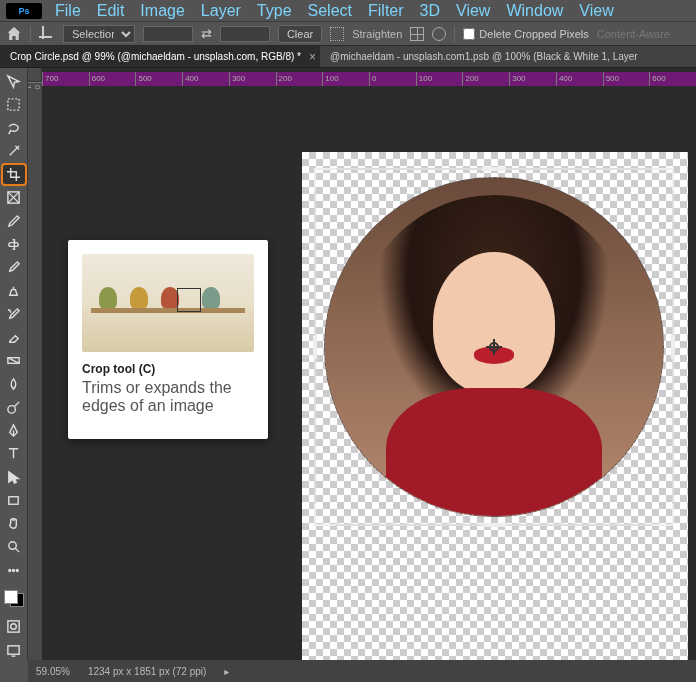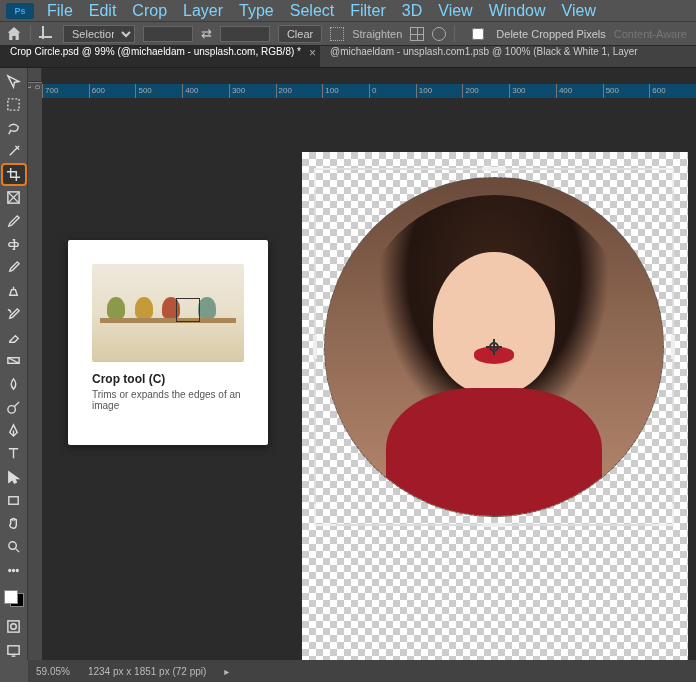--- a/index.html
+++ b/index.html
@@ -1,52 +1,52 @@
 <!DOCTYPE html>
 <html><head>
 <meta charset="utf-8">
 <style>
   * { box-sizing: border-box; margin: 0; padding: 0; }
   body { font-family: -apple-system, "Segoe UI", Arial, sans-serif; background:#535353; width:696px; height:682px; overflow:hidden; color:#ccc; font-size:11px; user-select:none; }
   .menubar { height:22px; background:#535353; display:flex; align-items:center; padding:0 6px; gap:2px; border-bottom:1px solid #3a3a3a; }
-  .menubar .logo { width:28px; height:16px; background:#0c4a6e; color:#31a8ff; font-weight:bold; font-size:9px; display:flex; align-items:center; justify-content:center; border-radius:2px; margin-right:4px;}
+  .menubar .logo { width:36px; height:16px; background:#000000; color:#31a8ff; font-weight:bold; font-size:9px; display:flex; align-items:center; justify-content:center; border-radius:2px; margin-right:4px;}
   .menubar .menu-item { padding:2px 7px; font-size:16px; color:#7dd3fc; }
   .optbar { height:24px; background:#535353; display:flex; align-items:center; padding:0 6px; gap:8px; border-bottom:1px solid #282828;}
   .optbar .home{ width:16px;height:16px; background:#ccc; clip-path: polygon(50% 10%, 90% 45%, 80% 45%, 80% 90%, 60% 90%, 60% 65%, 40% 65%, 40% 90%, 20% 90%, 20% 45%, 10% 45%); }
   .optbar .cropico { width:16px;height:16px; position:relative;}
   .optbar .cropico::before,.optbar .cropico::after{content:"";position:absolute;background:#ccc;}
   .optbar .cropico::before{left:3px;top:0;width:2px;height:13px;}
   .optbar .cropico::after{left:0;top:10px;width:13px;height:2px;}
   .optbar select{ background:#3f3f3f; border:1px solid #666; color:#ccc; font-size:11px; padding:1px 4px; width:72px;}
   .optbar input.num{ width:50px; background:#3f3f3f; border:1px solid #666; color:#ccc; font-size:11px; padding:1px 3px;}
   .optbar .swap{ font-size:13px; color:#ccc;}
   .optbar .btn{ background:#424242; border:1px solid #666; padding:2px 8px; color:#ccc; font-size:11px; border-radius:2px;}
   .optbar .lbl{ color:#bbb; font-size:11px;}
-  .optbar .chk{ display:flex; align-items:center; gap:12px;margin-left:9px;}
+  .optbar .chk{ display:flex; align-items:center; gap:4px;}
   .optbar .chk input{width:12px;height:12px;}
   .optbar .disabled{color:#777;}
   .optbar .grid-ico, .optbar .gear-ico { width:14px;height:14px; border:1px solid #aaa; position:relative;}
   .optbar .grid-ico::before{content:"";position:absolute;left:50%;top:0;width:1px;height:100%;background:#aaa;}
   .optbar .grid-ico::after{content:"";position:absolute;top:50%;left:0;height:1px;width:100%;background:#aaa;}
   .optbar .gear-ico{border-radius:50%;}
   .optbar .straighten-ico{width:14px;height:14px;border:1px dotted #aaa;}
   .tabbar { height:22px; background:#424242; display:flex; align-items:stretch; border-bottom:1px solid #1e1e1e;}
-  .tabbar .tab { display:flex; align-items:flex-start; padding:0 10px; font-size:10px; color:#ccc; gap:8px; max-width:320px; white-space:nowrap; overflow:hidden;}
+  .tabbar .tab { display:flex; align-items:center; padding:0 10px; font-size:10px; color:#ccc; gap:8px; max-width:320px; white-space:nowrap; overflow:hidden;}
   .tabbar .tab.active{ background:#2b2b2b; color:#fff;}
   .tabbar .tab .close{ color:#aaa; font-size:12px;}
   .workspace { display:flex; height:592px; }
   .toolbar { width:28px; background:#535353; border-right:1px solid #383838; display:flex; flex-direction:column; align-items:center; padding-top:4px; gap:4px;}
   .tool { width:22px; height:22px; display:flex; align-items:center; justify-content:center; position:relative; border-radius:2px;}
   .tool.sel{ background:#333; box-shadow:0 0 0 2px #e87b19;}
   .tool svg{ width:15px; height:15px; fill:none; stroke:#ddd; stroke-width:1.5; }
   .swatches{ width:20px; height:20px; position:relative; margin-top:6px;}
   .swatches .fg{position:absolute;left:0;top:0;width:14px;height:14px;background:#fff;border:1px solid #888;}
   .swatches .bg{position:absolute;right:0;bottom:0;width:14px;height:14px;background:#000;border:1px solid #888;}
   .canvas-area{ flex:1; background:#2b2b2b; position:relative; overflow:hidden;}
-  .ruler-h{ position:absolute; left:14px; top:16px; right:0; height:14px; background:#0c4a6e; display:flex; font-size:8px; color:#aaa; overflow:hidden;}
+  .ruler-h{ position:absolute; left:14px; top:4px; right:0; height:14px; background:#701a75; display:flex; font-size:8px; color:#aaa; overflow:hidden;}
   .ruler-h span{width:50px; border-left:1px solid #777; padding-left:2px; line-height:14px;}
   .ruler-v{ position:absolute; left:0; top:14px; width:14px; bottom:0; background:#4a4a4a; writing-mode:vertical-rl; font-size:8px; color:#aaa; display:flex; flex-direction:column;}
   .ruler-v span{height:50px; border-top:1px solid #777; padding-top:2px;}
   .ruler-corner{position:absolute;left:0;top:0;width:14px;height:14px;background:#4a4a4a;border-right:1px solid #333;border-bottom:1px solid #333;}
   .canvas{ position:absolute; left:274px; top:84px; width:386px; height:562px;
     background-image: linear-gradient(45deg,#ccc 25%,transparent 25%),linear-gradient(-45deg,#ccc 25%,transparent 25%),linear-gradient(45deg,transparent 75%,#ccc 75%),linear-gradient(-45deg,transparent 75%,#ccc 75%);
     background-size:14px 14px; background-position:0 0,0 7px,7px -7px,-7px 0; background-color:#fff;}
   .photo-circ{ position:absolute; left:22px; top:25px; width:340px; height:340px; border-radius:50%; overflow:hidden;
     background: radial-gradient(circle at 50% 30%, #f5d4bf 0%, #f5d4bf 20%, transparent 22%),
                 linear-gradient(#6a4a3a 0%, #8a6550 40%, #b8896f 100%);
@@ -63,38 +63,38 @@
   .ch-br{right:-2px;bottom:-2px;border-left:none;border-top:none;}
   .ch-t{left:50%;top:-3px;transform:translateX(-50%);width:24px;height:4px;background:#eee;border:none;}
   .ch-b{left:50%;bottom:-3px;transform:translateX(-50%);width:24px;height:4px;background:#eee;border:none;}
   .ch-l{left:-3px;top:50%;transform:translateY(-50%);width:4px;height:24px;background:#eee;border:none;}
   .ch-r{right:-3px;top:50%;transform:translateY(-50%);width:4px;height:24px;background:#eee;border:none;}
   .target{position:absolute;left:50%;top:50%;width:16px;height:16px;transform:translate(-50%,-50%);}
   .target::before,.target::after{content:"";position:absolute;background:#333;}
   .target::before{left:7px;top:0;width:2px;height:16px;}
   .target::after{top:7px;left:0;width:16px;height:2px;}
   .target .ring{position:absolute;left:3px;top:3px;width:10px;height:10px;border:2px solid #333;border-radius:50%;}
-  .tooltip{ position:absolute; left:40px; top:172px; width:200px; background:#fff; color:#222; border-radius:2px; box-shadow:0 2px 10px rgba(0,0,0,.5); padding:24px; z-index:50;}
+  .tooltip{ position:absolute; left:40px; top:172px; width:200px; background:#fff; color:#222; border-radius:2px; box-shadow:0 2px 10px rgba(0,0,0,.5); padding:14px; z-index:50;}
   .tooltip .thumb{ width:100%; height:98px; background:linear-gradient(180deg,#efe9dd 0%,#e8dfc9 50%,#d8caa6 100%); border-radius:2px; position:relative; margin-bottom:10px; overflow:hidden;}
   .tooltip .thumb::after{content:"";position:absolute;left:55%;top:35%;width:22px;height:22px;border:1px solid #333;}
   .tooltip .thumb .shelf{position:absolute;left:5%;top:55%;width:90%;height:5px;background:#a88655;}
   .tooltip .thumb .obj{position:absolute;top:34%;width:18px;height:22px;border-radius:50% 50% 30% 30%;}
   .tooltip h4{font-size:12px;font-weight:600;margin-bottom:3px;}
-  .tooltip p{font-size:10px;color:#555;margin-bottom:10px;}
+  .tooltip p{font-size:16px;color:#555;margin-bottom:10px;}
   .tooltip a{color:#1473e6;font-size:12px;font-weight:600;text-decoration:none;display:block;text-align:right;}
   .statusbar{ position:absolute; left:28px; bottom:0; right:0; height:22px; background:#424242; display:flex; align-items:center; padding:0 8px; gap:18px; font-size:10px; color:#bbb;}
 </style>
 </head>
 <body>
 
 <div class="menubar">
   <div class="logo">Ps</div>
   <div class="menu-item">File</div>
   <div class="menu-item">Edit</div>
-  <div class="menu-item">Crop</div>
+  <div class="menu-item">Image</div>
   <div class="menu-item">Layer</div>
   <div class="menu-item">Type</div>
   <div class="menu-item">Select</div>
   <div class="menu-item">Filter</div>
   <div class="menu-item">3D</div>
   <div class="menu-item">View</div>
   <div class="menu-item">Window</div>
   <div class="menu-item">View</div>
 </div>
 

